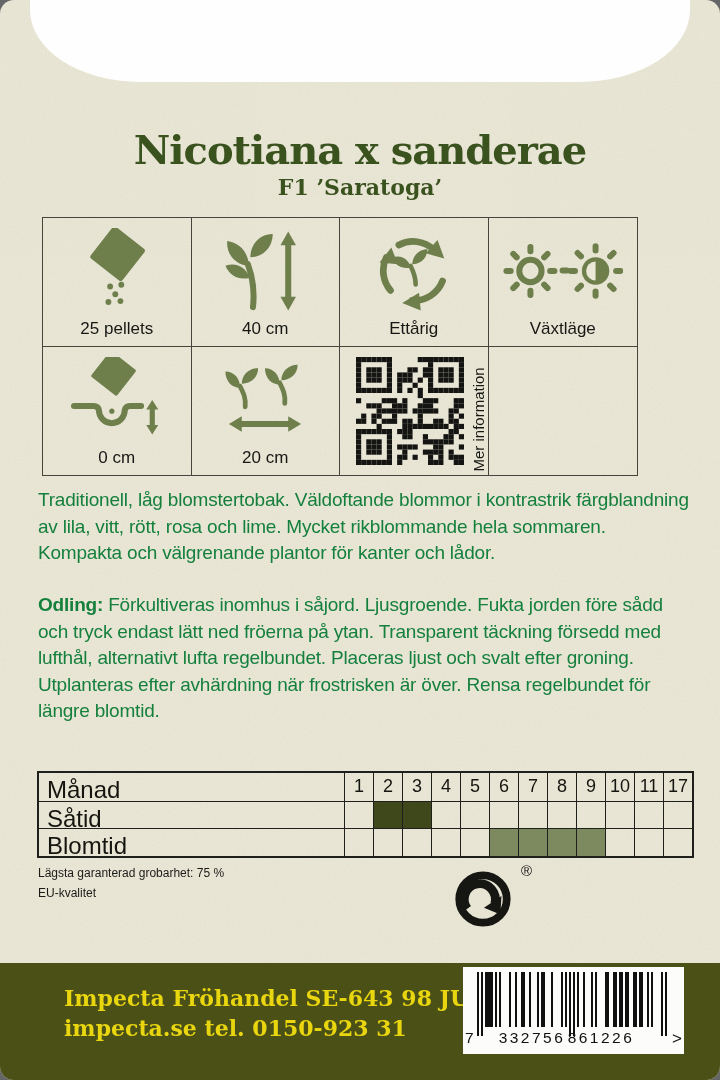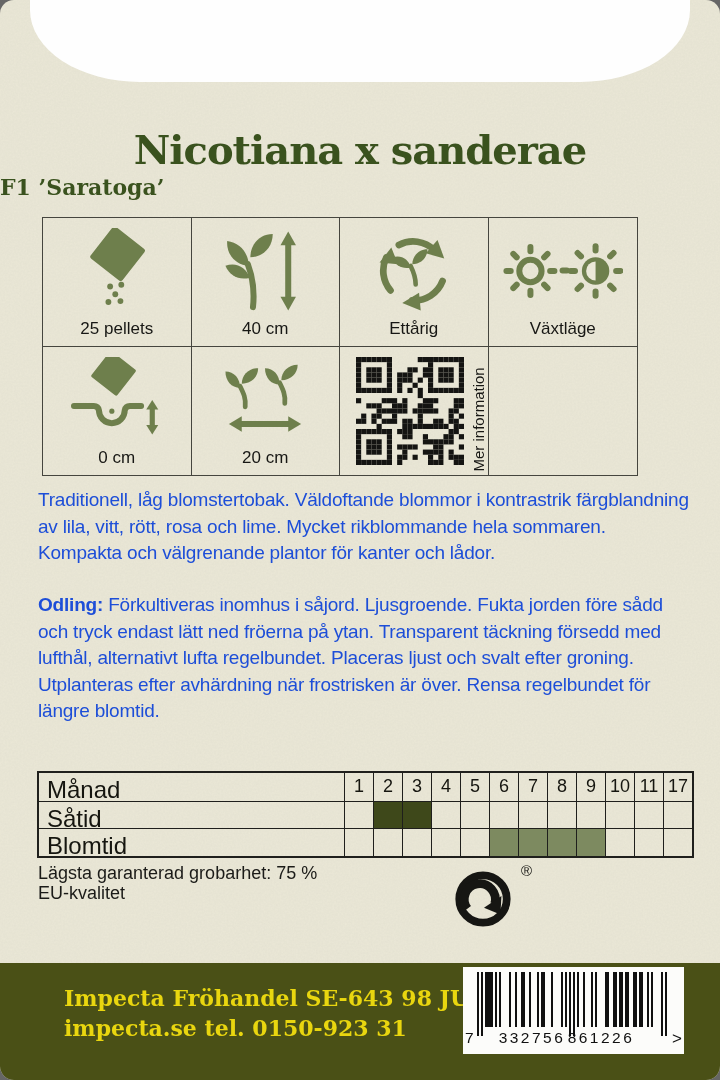--- a/index.html
+++ b/index.html
@@ -6,58 +6,58 @@
   .page{position:relative;width:720px;height:1080px;overflow:hidden;
         background:var(--paper,#ebe8d7);font-family:"Liberation Sans",sans-serif;border-radius:14px;}
   .grain{position:absolute;left:0;top:0;z-index:1;pointer-events:none;opacity:.5;}
   .cutout{position:absolute;left:30px;right:30px;top:-14px;height:96px;background:#fefefe;
           border-radius:0 0 110px 110px / 0 0 72px 72px;z-index:2;}
   .content{position:absolute;inset:0;z-index:3;}
 
   .title{position:absolute;top:126px;left:0;right:0;margin:0;text-align:center;
          font-family:"DejaVu Serif","Liberation Serif",serif;font-weight:bold;
          font-size:40px;letter-spacing:-1px;color:var(--title-green);}
-  .subtitle{position:absolute;top:174px;left:0;right:0;margin:0;text-align:left;
+  .subtitle{position:absolute;top:174px;left:0;right:0;margin:0;text-align:center;
          font-family:"DejaVu Serif","Liberation Serif",serif;font-weight:bold;
          font-size:22px;color:var(--title-green);}
 
   .icon-grid{position:absolute;left:42px;top:217px;width:596px;height:259px;
          display:grid;grid-template-columns:repeat(4,1fr);grid-template-rows:1fr 1fr;
          border:1.5px solid var(--grid-line);box-sizing:border-box;}
   .gcell{position:relative;border-right:1.5px solid var(--grid-line);
          border-bottom:1.5px solid var(--grid-line);box-sizing:border-box;}
   .gcell:nth-child(4n){border-right:none;}
   .gcell:nth-child(n+5){border-bottom:none;}
   .gicon{position:absolute;top:11px;left:0;right:0;height:84px;display:flex;
          align-items:center;justify-content:center;color:var(--icon-green);}
   .glabel{position:absolute;bottom:7px;width:100%;text-align:center;
          font-size:17px;color:#171714;}
   .qr-wrap{position:absolute;left:16px;top:10px;width:108px;height:108px;}
   .qr-side{position:absolute;right:1px;top:0;bottom:4px;display:flex;align-items:center;
          font-size:15px;color:#171714;writing-mode:vertical-rl;transform:rotate(180deg);}
 
   .para{position:absolute;left:38px;width:654px;margin:0;font-size:19px;
-        line-height:26.5px;color:#1d4ed8;letter-spacing:-0.2px;}
+        line-height:26.5px;color:#15803d;letter-spacing:-0.2px;}
   .desc{top:487px;}
   .cult{top:592px;}
   .cult b{letter-spacing:-0.2px;}
 
   .calendar{position:absolute;left:37px;top:771px;width:657px;display:grid;
         grid-template-columns:305px repeat(12,1fr);border:2px solid var(--table-line);
         box-sizing:border-box;}
   .cal-cell{height:27.5px;border-left:1.5px solid var(--table-line);
         border-top:1.5px solid var(--table-line);box-sizing:border-box;color:#15150f;}
   .calendar > .cal-cell:nth-child(-n+13){border-top:none;}
   .calendar > .cal-cell:nth-child(13n+1){border-left:none;}
   .cal-label{font-size:24px;padding:3px 0 0 8px;}
   .cal-month{display:flex;align-items:center;justify-content:center;font-size:18px;}
   .fill-sow{background:var(--sow-fill);}
   .fill-bloom{background:var(--bloom-fill);}
 
-  .notes{position:absolute;left:38px;top:863px;font-size:18px;line-height:20px;color:#1b1b18;}
+  .notes{position:absolute;left:38px;top:863px;font-size:12px;line-height:20px;color:#1b1b18;}
 
   .greendot{position:absolute;left:452px;top:862px;width:80px;height:70px;color:#161613;}
   .greendot svg{position:absolute;left:0;top:6px;}
   .reg{position:absolute;right:0;top:0;font-size:15px;color:#161613;}
 
   .bottombar{position:absolute;left:0;right:0;top:963px;bottom:0;background:var(--bar-bg);}
   .bar-line{position:absolute;left:64px;margin:0;font-family:"DejaVu Serif","Liberation Serif",serif;
         font-weight:bold;font-size:22px;color:var(--bar-text);white-space:nowrap;}
   .addr{top:22px;}
   .contact{top:52px;}

